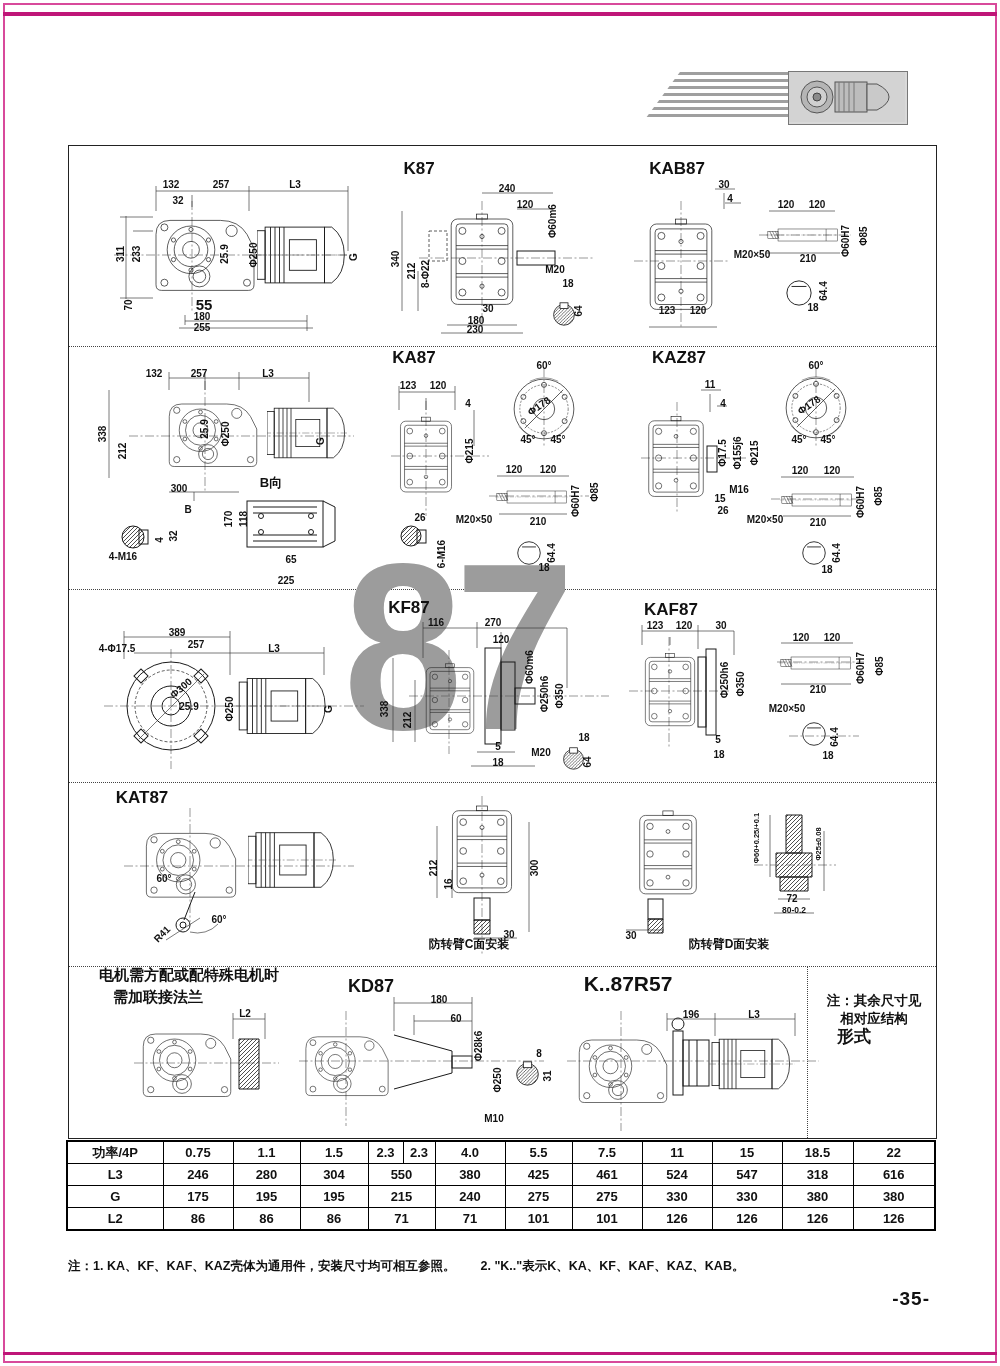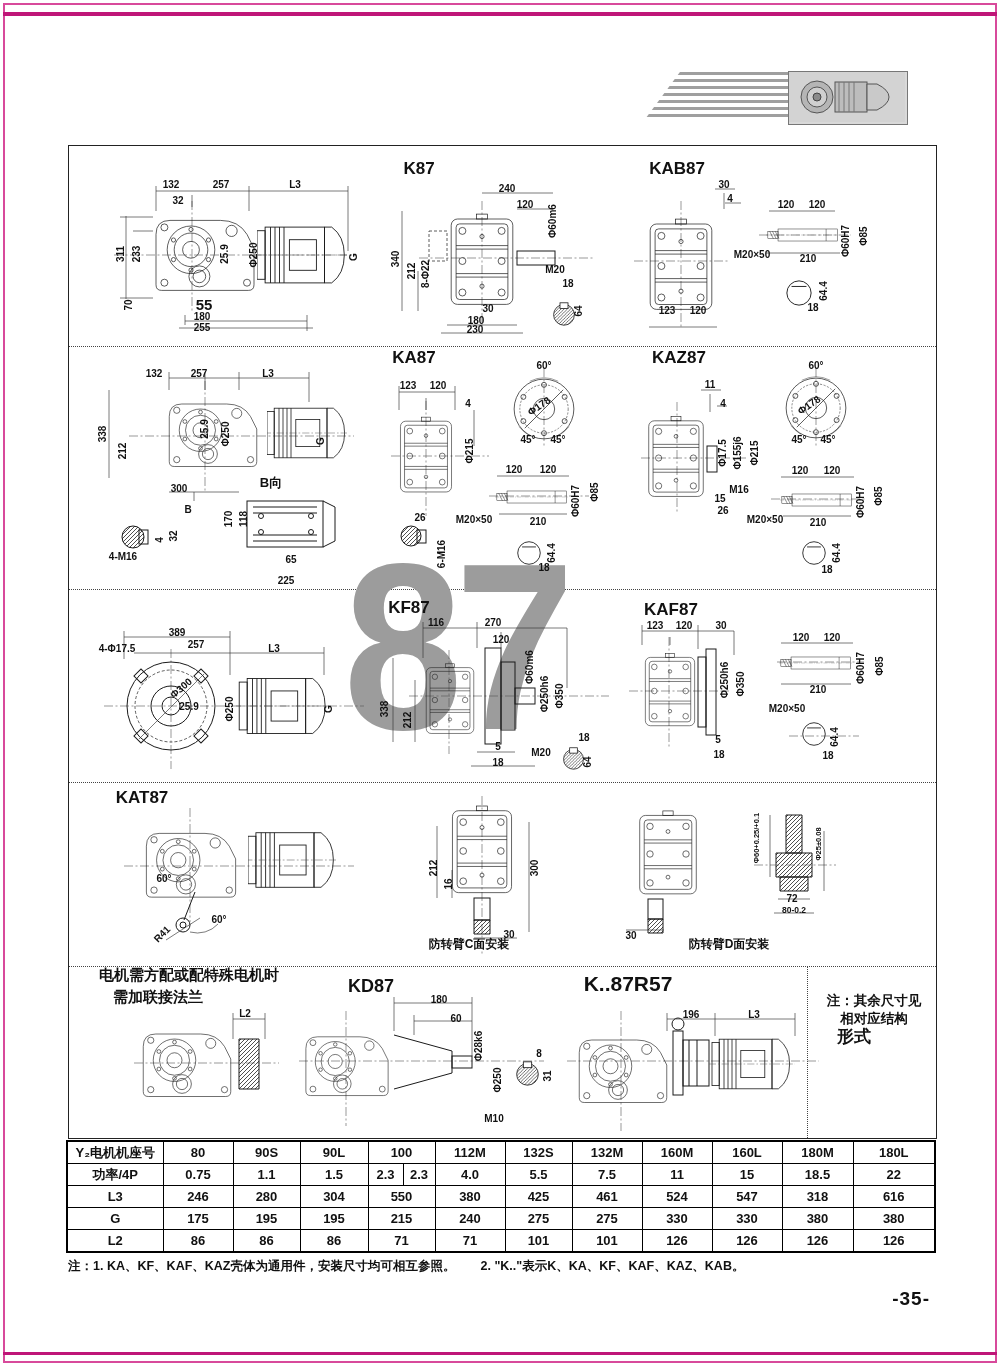--- a/index.html
+++ b/index.html
@@ -539,34 +539,20 @@
         <col style="width:32px">
         <col style="width:70px">
         <col style="width:67px">
       <col style="width:70px">
         <col style="width:70px">
         <col style="width:70px">
         <col style="width:71px">
       <col style="width:82px">
     </colgroup>
     <tbody id="dtbody">
-        <tr>
-          <td>Y₂电机机座号</td>
-          <td>80</td>
-          <td>90S</td>
-          <td>90L</td>
-          <td colspan="2">100</td>
-          <td>112M</td>
-          <td>132S</td>
-          <td>132M</td>
-          <td>160M</td>
-          <td>160L</td>
-          <td>180M</td>
-          <td>180L</td>
-        </tr>
         <tr>
           <td>功率/4P</td>
           <td>0.75</td>
           <td>1.1</td>
           <td>1.5</td>
           <td>2.3</td>
           <td>2.3</td>
           <td>4.0</td>
           <td>5.5</td>
           <td>7.5</td>

